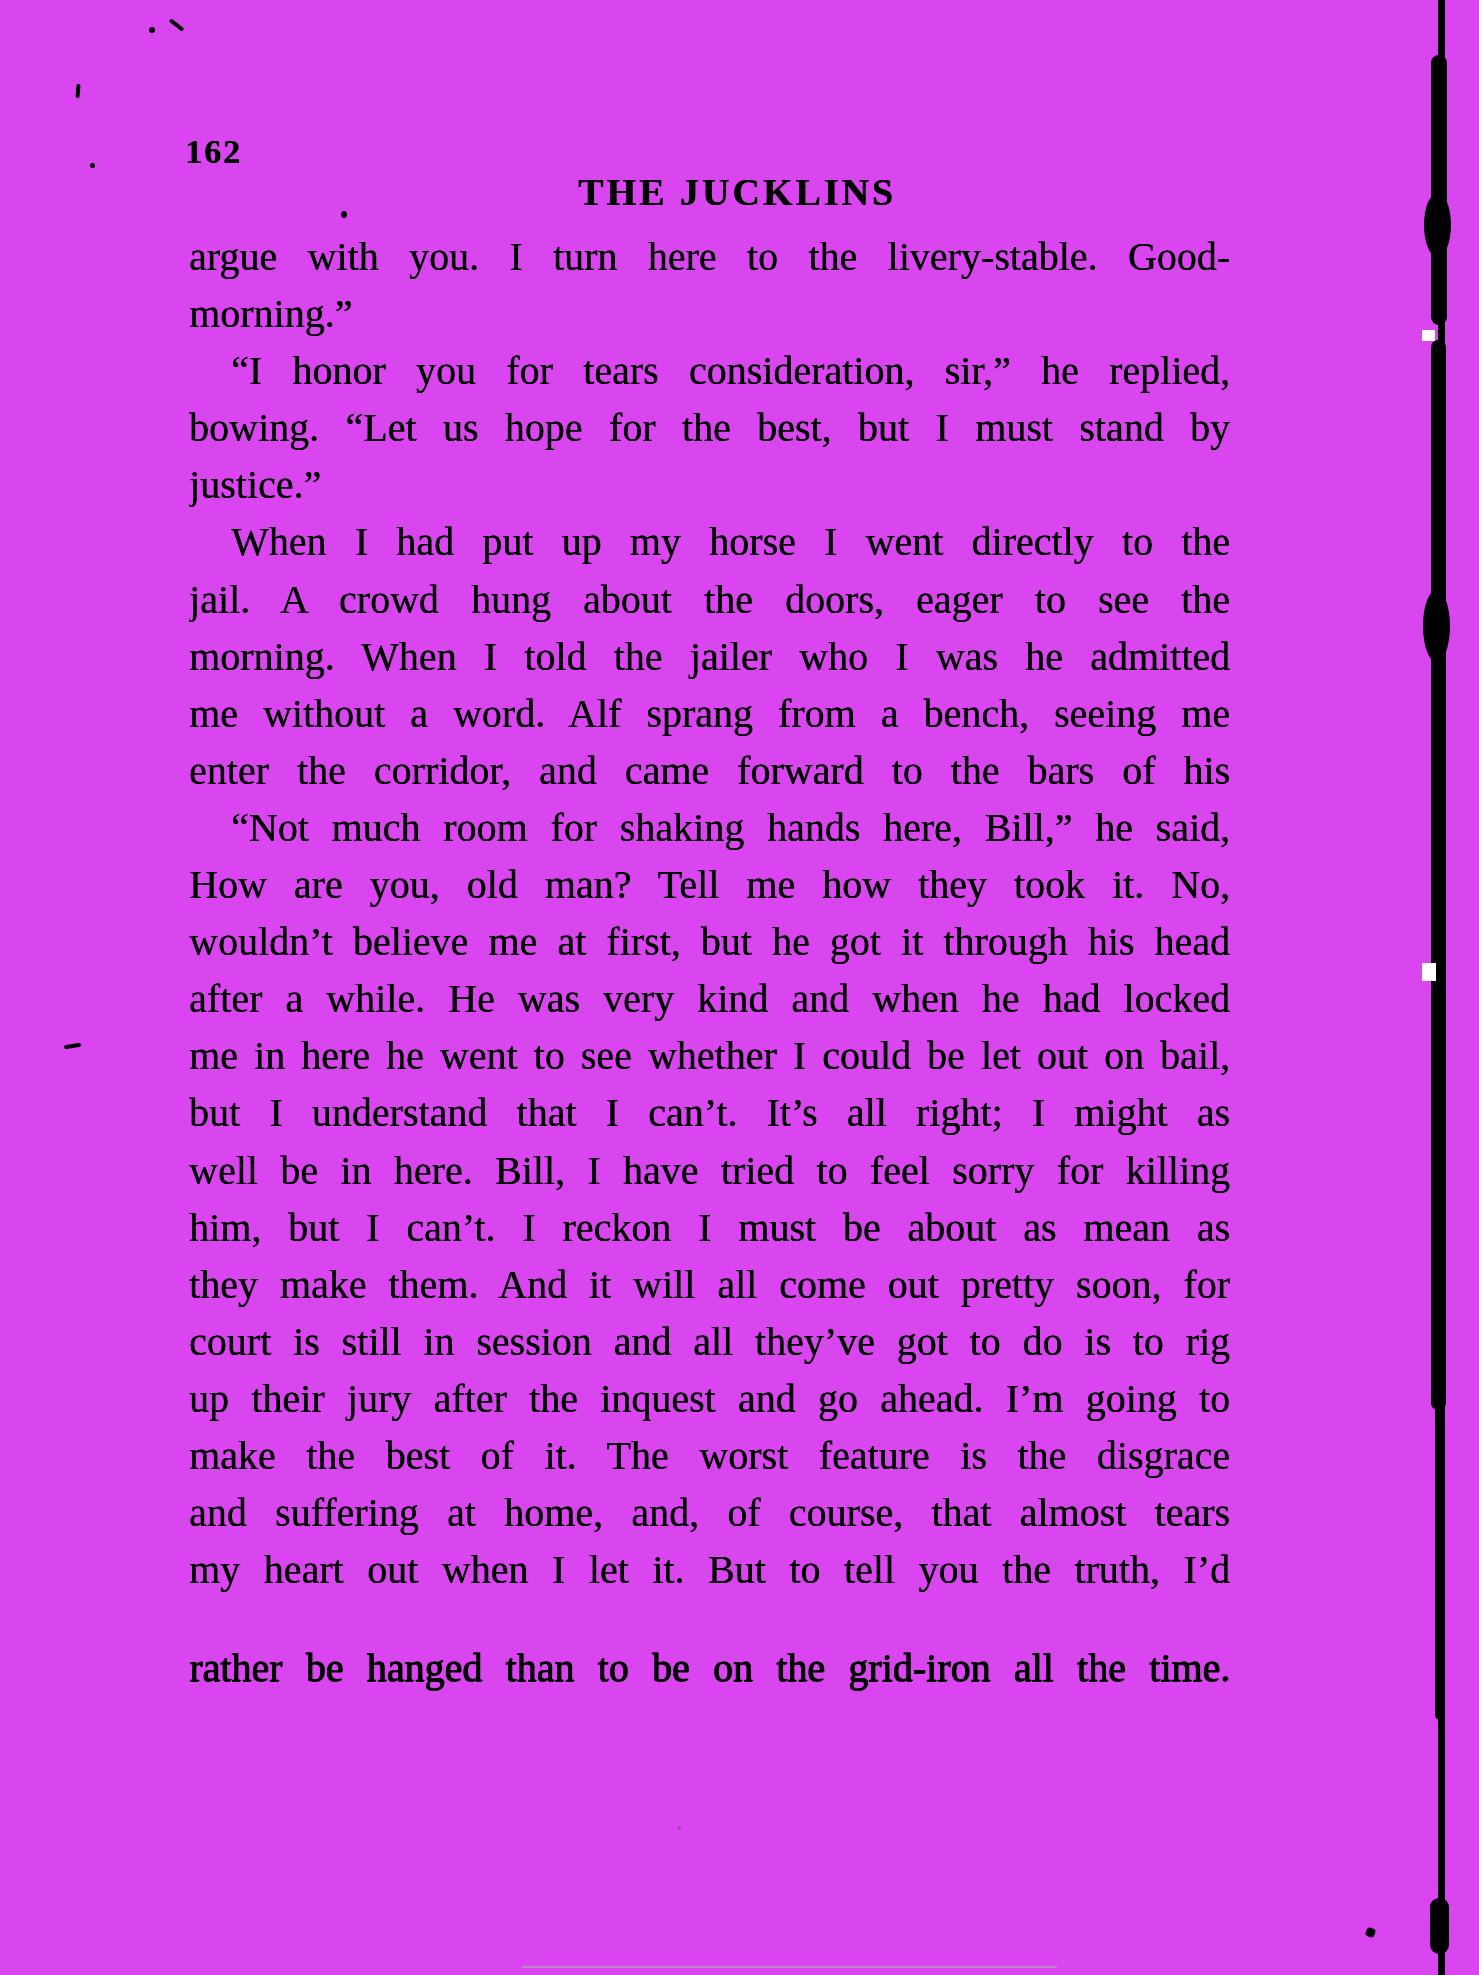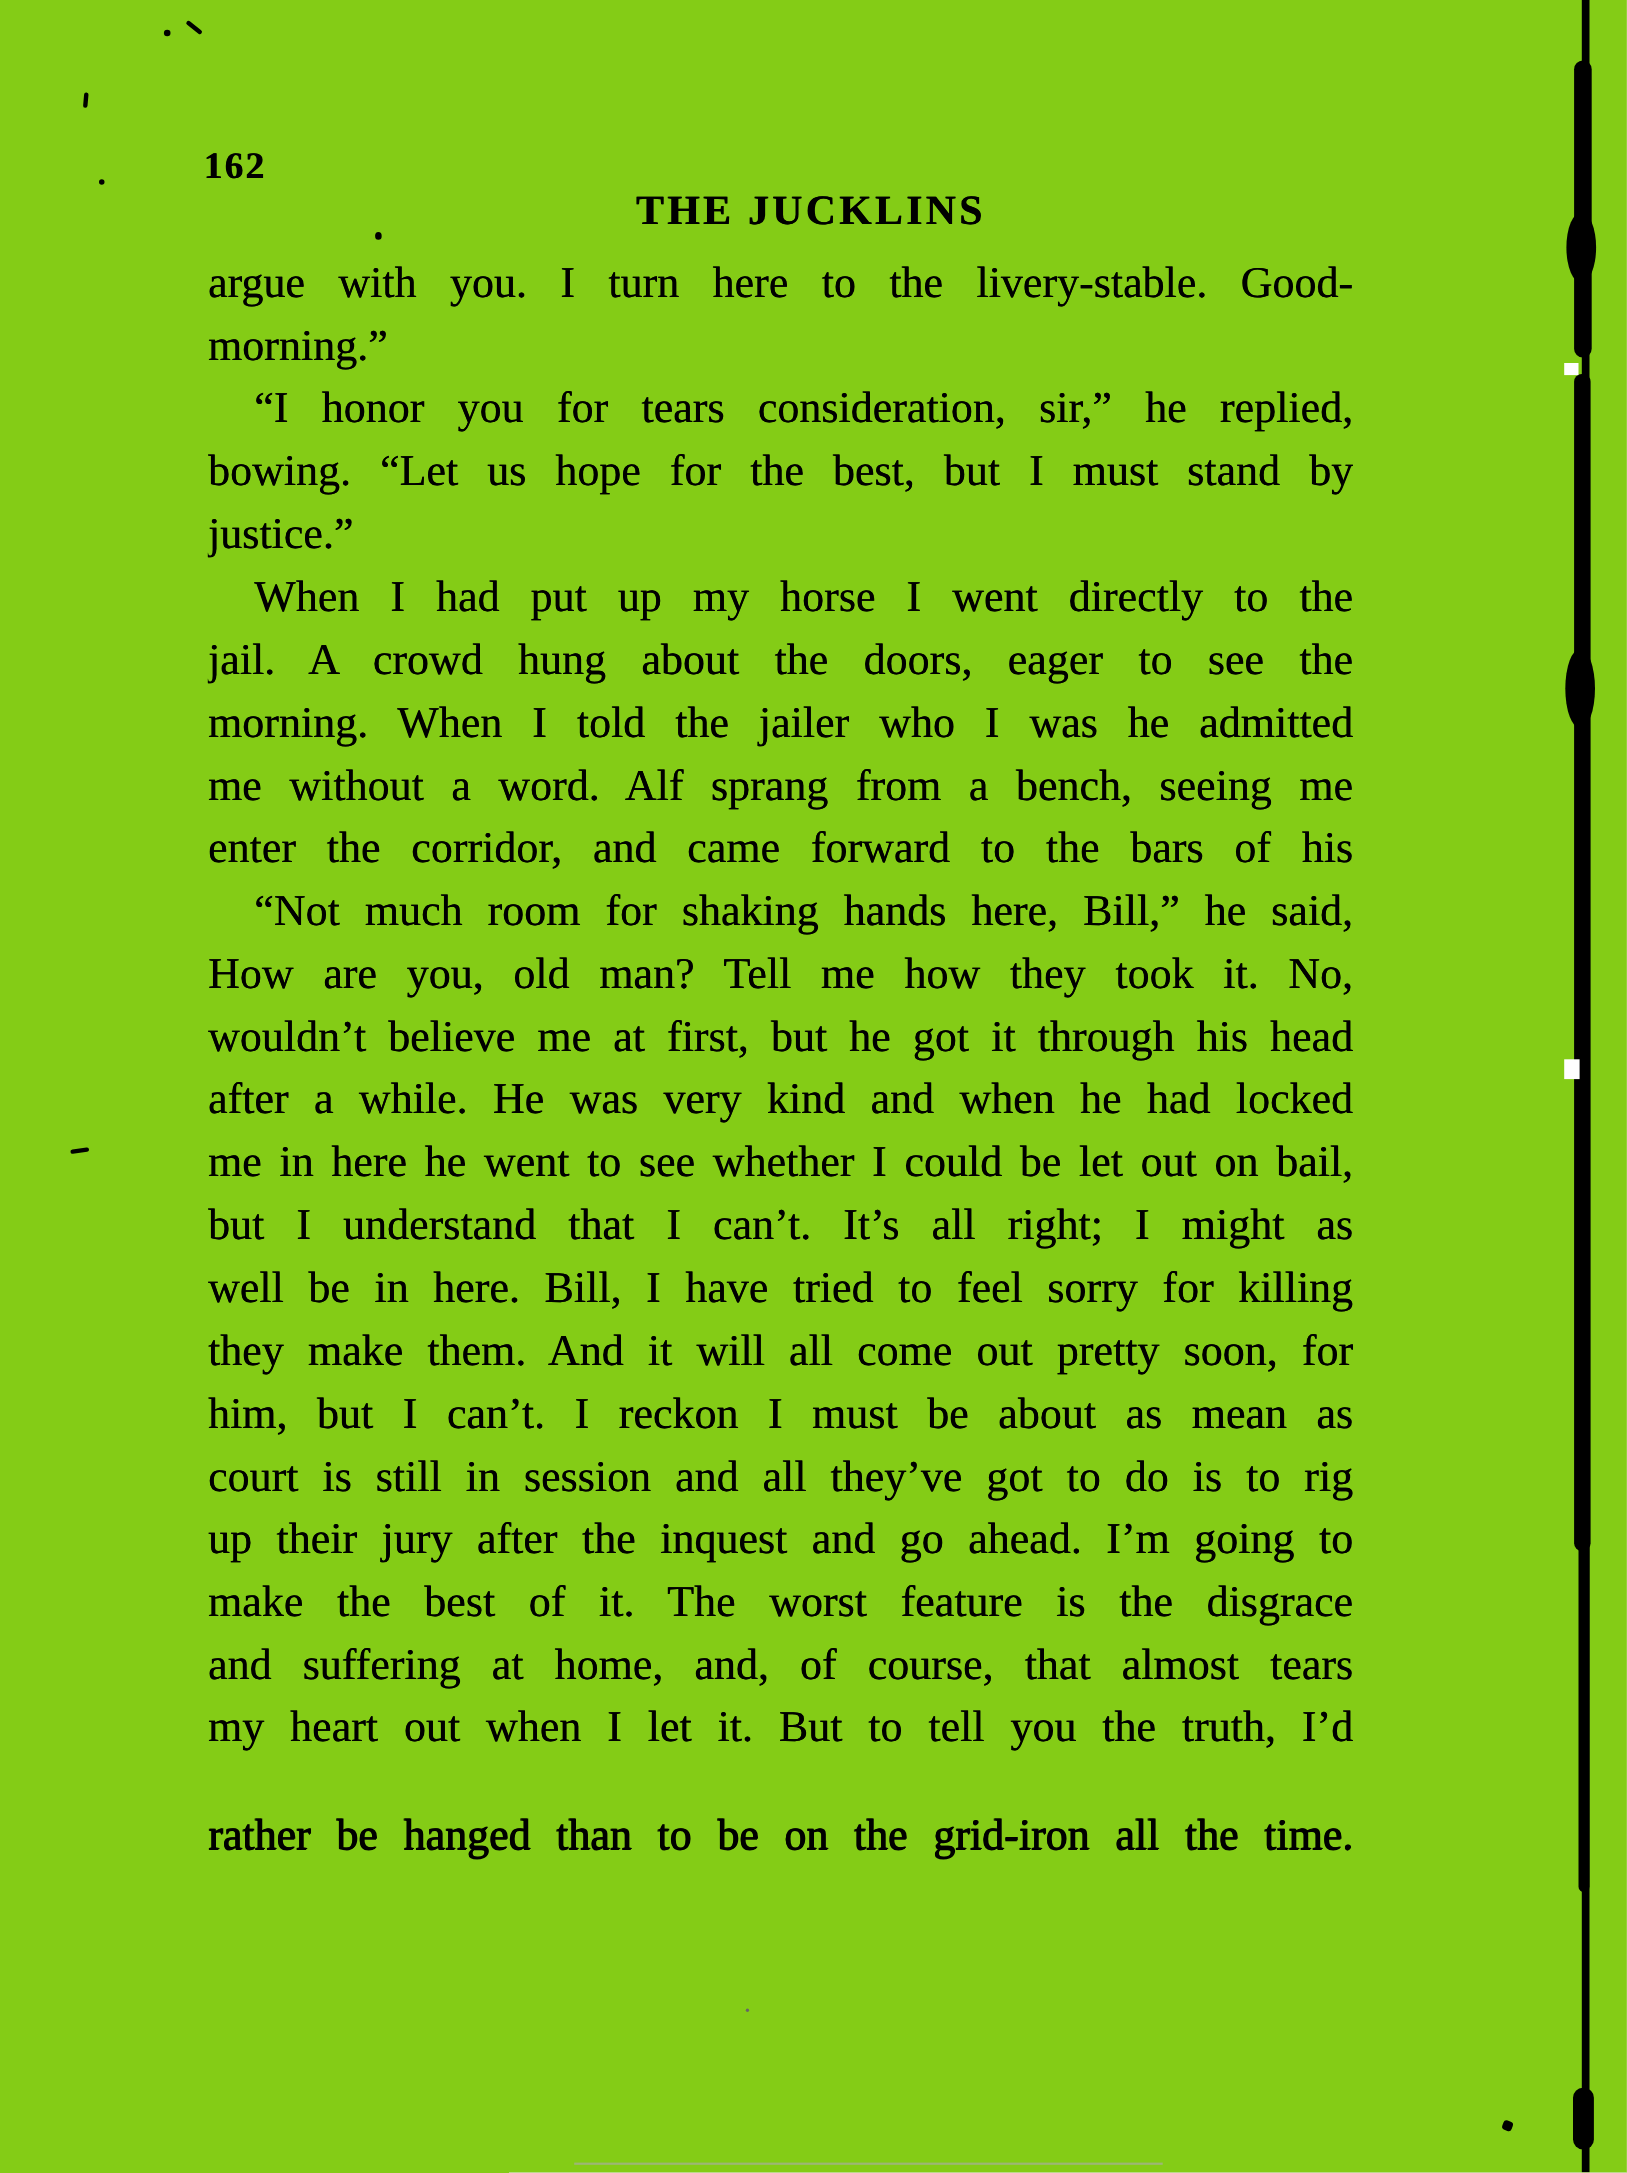--- a/index.html
+++ b/index.html
@@ -1,18 +1,18 @@
 <!DOCTYPE html>
 <html><head>
 <meta charset="utf-8">
 <style>
   html,body { margin:0; padding:0; background:#e8e8e8; }
   .page {
     position:relative; width:1479px; height:1975px;
-    background:#84cc16; overflow:hidden;
+    background:#d946ef; overflow:hidden;
     font-family:"Liberation Serif","DejaVu Serif",serif;
     color:#000000;
   }
   .pagenum {
     position:absolute; left:185px; top:133px;
     font-size:34px; font-weight:700; letter-spacing:2px;
     text-shadow:0.6px 0 currentColor;
   }
   .running-head {
     position:absolute; left:578px; top:130px;
@@ -58,22 +58,22 @@
       <div class="line j">morning. When I told the jailer who I was he admitted</div>
       <div class="line j">me without a word. Alf sprang from a bench, seeing me</div>
       <div class="line j">enter the corridor, and came forward to the bars of his</div>
       <div class="line j indent">“Not much room for shaking hands here, Bill,” he said,</div>
       <div class="line j">How are you, old man? Tell me how they took it. No,</div>
       <div class="line j">wouldn’t believe me at first, but he got it through his head</div>
       <div class="line j">after a while. He was very kind and when he had locked</div>
       <div class="line j">me in here he went to see whether I could be let out on bail,</div>
       <div class="line j">but I understand that I can’t. It’s all right; I might as</div>
       <div class="line j">well be in here. Bill, I have tried to feel sorry for killing</div>
+      <div class="line j">him, but I can’t. I reckon I must be about as mean as</div>
       <div class="line j">they make them. And it will all come out pretty soon, for</div>
-      <div class="line j">him, but I can’t. I reckon I must be about as mean as</div>
       <div class="line j">court is still in session and all they’ve got to do is to rig</div>
       <div class="line j">up their jury after the inquest and go ahead. I’m going to</div>
       <div class="line j">make the best of it. The worst feature is the disgrace</div>
       <div class="line j">and suffering at home, and, of course, that almost tears</div>
       <div class="line j">my heart out when I let it. But to tell you the truth, I’d</div>
       <div class="line j heavy">rather be hanged than to be on the grid-iron all the time.</div>
     </div>
 
   <div>
     <div class="band-seg" style="left:1438px; top:0; width:7px; height:1975px;"></div>

